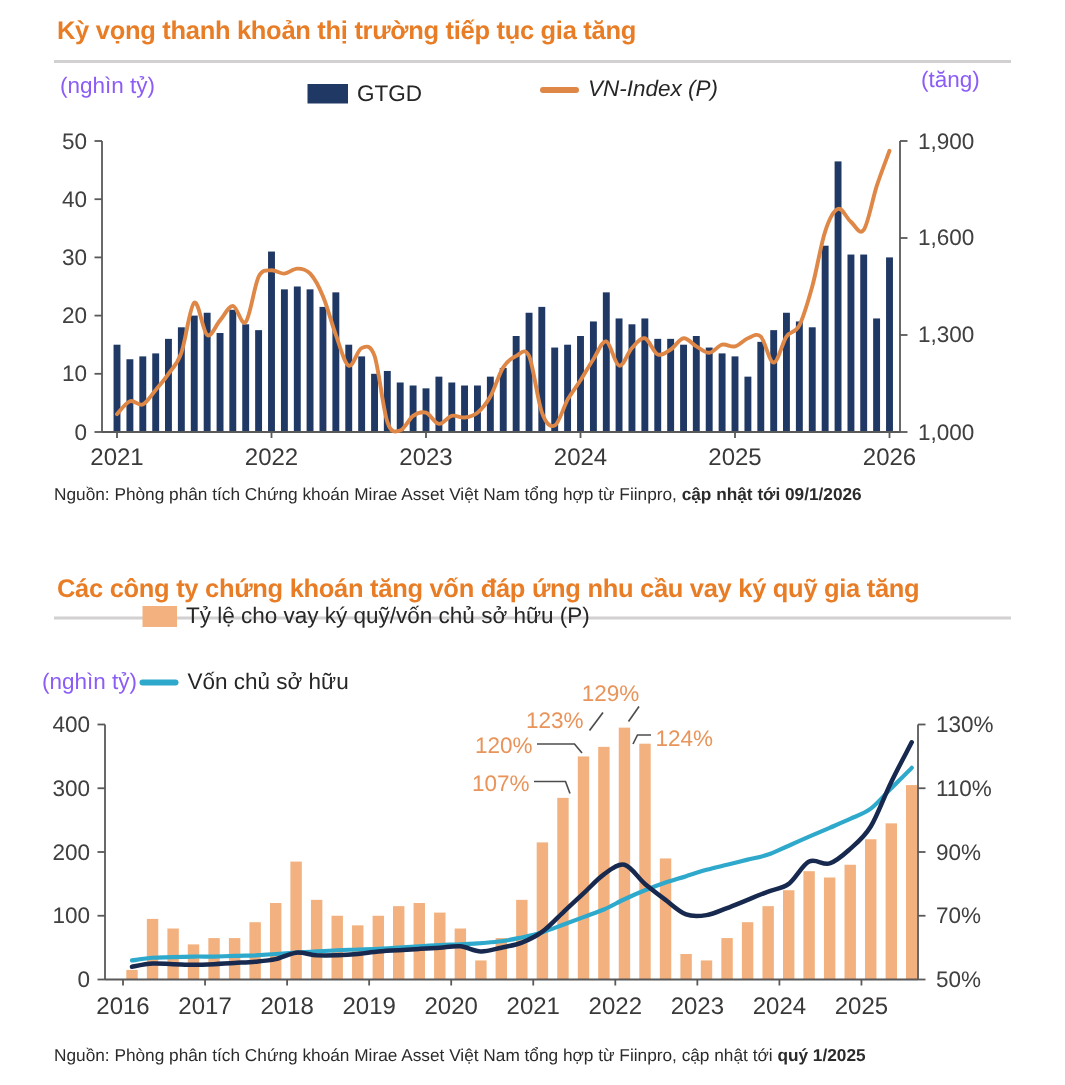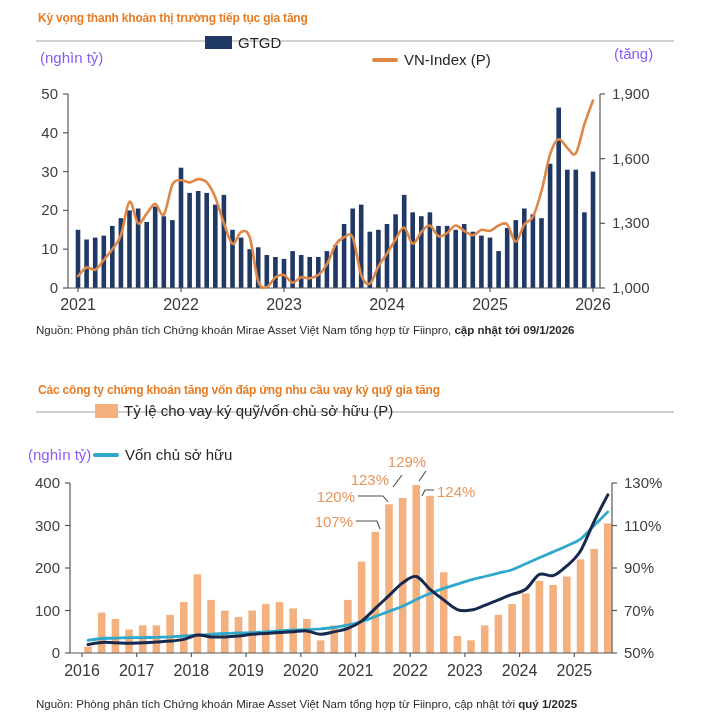--- a/index.html
+++ b/index.html
@@ -1,19 +1,19 @@
 <!DOCTYPE html>
 <html><head>
 <meta charset="utf-8">
 <style>
   html,body{margin:0;padding:0;background:#ffffff;}
   .page{position:relative;width:710px;height:723px;background:#ffffff;overflow:hidden;
         font-family:"Liberation Sans","DejaVu Sans",sans-serif;}
   .abs{position:absolute;}
-  .chart-title{font-size:12px;font-weight:700;color:#e87d26;white-space:nowrap;letter-spacing:-0.2px;}
+  .chart-title{font-size:17px;font-weight:700;color:#e87d26;white-space:nowrap;letter-spacing:-0.2px;}
   .rule{height:2px;background:#d2d0d0;}
   .unit-label{font-size:15px;color:#8b5cf6;white-space:nowrap;}
   .legend-item{display:flex;align-items:center;gap:6px;font-size:15px;color:#262626;white-space:nowrap;}
   .swatch-bar{display:inline-block;width:27px;height:13px;}
   .swatch-sq{display:inline-block;width:23px;height:14px;}
   .swatch-line{display:inline-block;width:26px;height:4px;border-radius:2px;}
   .source{font-size:11.5px;color:#2b2b2b;white-space:nowrap;text-align:right;}
   .source b{font-weight:700;}
   svg{position:absolute;overflow:visible;}
   svg text{font-family:"Liberation Sans","DejaVu Sans",sans-serif;}
@@ -24,25 +24,25 @@
 </head>
 <body>
 
 <div class="page">
 
   <div class="abs chart-title" style="left:38px;top:11px;">Kỳ vọng thanh khoản thị trường tiếp tục gia tăng</div>
   <div class="abs rule" style="left:36px;top:40px;width:638px;"></div>
 
   <div class="abs unit-label" style="left:40px;top:49px;">(nghìn tỷ)</div>
 
-  <div class="abs legend-item" style="left:205px;top:34px;">
+  <div class="abs legend-item" style="left:205px;top:54px;">
     <span class="swatch-bar" style="background:#1f3864;"></span>
     <span>GTGD</span>
   </div>
-  <div class="abs legend-item" style="left:372px;top:51px;">
+  <div class="abs legend-item" style="left:360px;top:51px;font-style:italic;">
     <span class="swatch-line" style="background:#de8746;"></span>
     <span>VN-Index (P)</span>
   </div>
 
   <div class="abs unit-label" style="left:614px;top:45px;">(tăng)</div>
 
   <svg id="chart1" style="left:0;top:0;" width="710" height="330" viewBox="0 0 710 330">
       <g>
         <rect x="75.7" y="229.8" width="4.6" height="58.2" fill="#1f3864"></rect>
         <rect x="84.3" y="239.5" width="4.6" height="48.5" fill="#1f3864"></rect>

